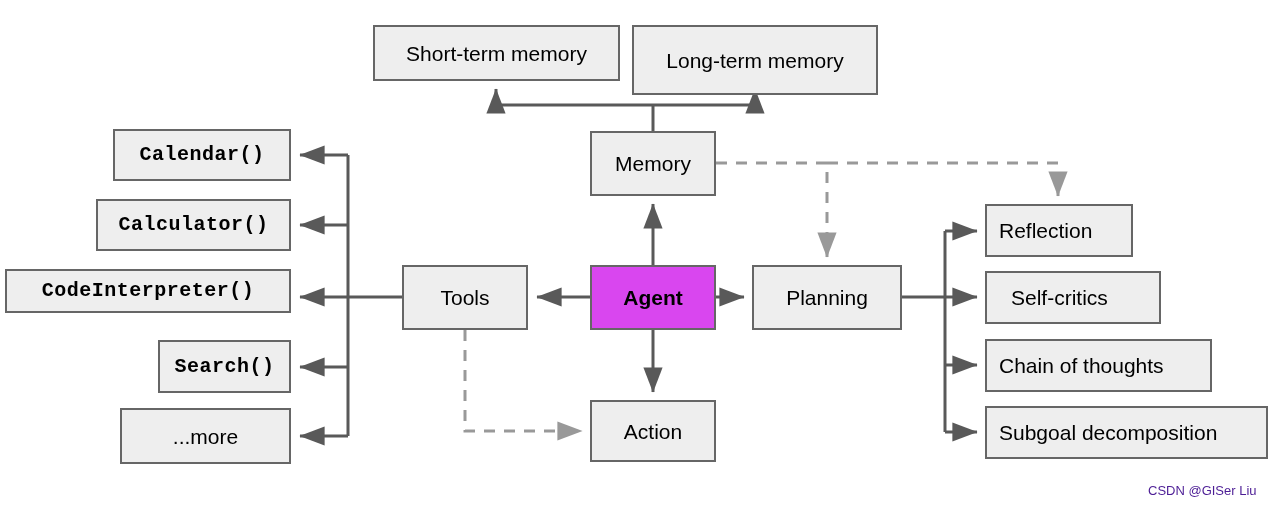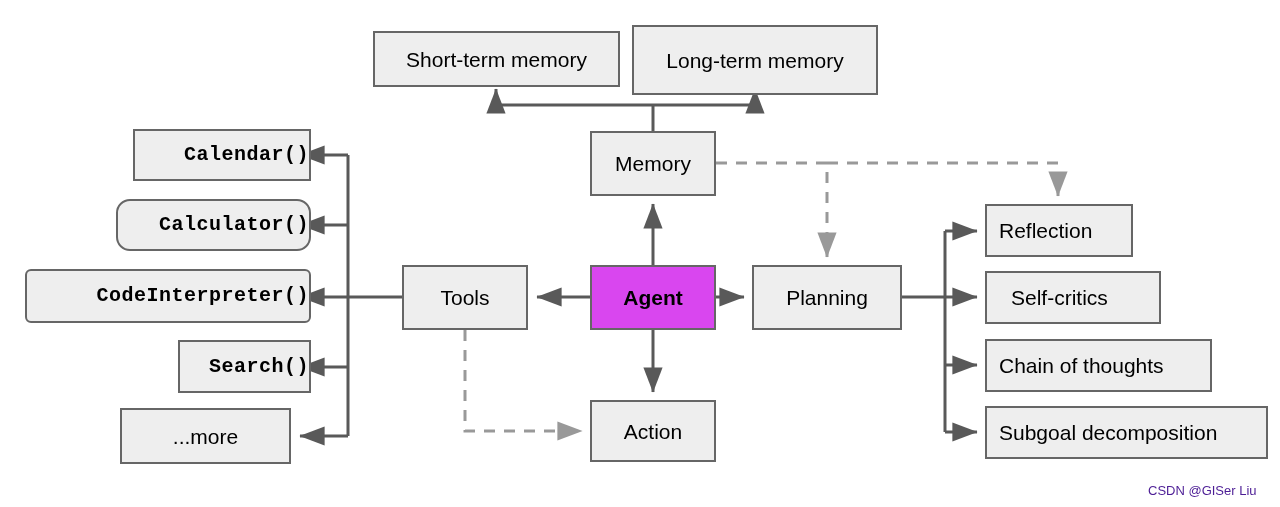--- a/index.html
+++ b/index.html
@@ -36,22 +36,21 @@
     z-index: 3;
     white-space: nowrap;
   }
   .node.center-text { justify-content: center; }
   .node.left-text { justify-content: flex-start; padding-left: 12px; }
   .node.mono {
     font-family: "Liberation Mono", "DejaVu Sans Mono", monospace;
     font-weight: bold;
     font-size: 20px;
     letter-spacing: 0.5px;
-    justify-content: flex-end;
-    margin-left: 20px;
+    justify-content: center;
   }
   .node.agent {
     background: #d946ef;
     font-weight: bold;
   }
   .watermark {
     position: absolute;
     color: #4c1d95;
     font-family: "Liberation Sans", sans-serif;
     font-size: 13px;
@@ -108,21 +107,21 @@
     <g stroke="#999999" stroke-width="3" fill="none" stroke-dasharray="11,9">
 
       <path d="M716,163 L827,163 L827,257" marker-end="url(#arrow-dashed)"></path>
 
       <path d="M827,163 L1058,163 L1058,196" marker-end="url(#arrow-dashed)"></path>
 
       <path d="M465,330 L465,431 L582,431" marker-end="url(#arrow-dashed)"></path>
     </g>
   </svg>
 
-  <div class="node center-text" style="left:373px; top:25px; width:247px; height:56px;margin-top:6px;">
+  <div class="node center-text" style="left:373px; top:25px; width:247px; height:56px;">
     <span>Short-term memory</span>
   </div>
 
   <div class="node center-text" style="left:632px; top:25px; width:246px; height:70px;">
     <span>Long-term memory</span>
   </div>
 
   <div class="node center-text" style="left:590px; top:131px; width:126px; height:65px;">
     <span>Memory</span>
   </div>
@@ -140,25 +139,25 @@
   </div>
 
   <div class="node center-text" style="left:590px; top:400px; width:126px; height:62px;">
     <span>Action</span>
   </div>
 
   <div class="node mono" style="left:113px; top:129px; width:178px; height:52px;">
     <span>Calendar()</span>
   </div>
 
-  <div class="node mono" style="left:96px; top:199px; width:195px; height:52px;border-radius:14px;">
+  <div class="node mono" style="left:96px; top:199px; width:195px; height:52px;">
     <span>Calculator()</span>
   </div>
 
-  <div class="node mono" style="left:5px; top:269px; width:286px; height:54px;border-radius:6px;">
+  <div class="node mono" style="left:5px; top:269px; width:286px; height:44px;">
     <span>CodeInterpreter()</span>
   </div>
 
   <div class="node mono" style="left:158px; top:340px; width:133px; height:53px;">
     <span>Search()</span>
   </div>
 
   <div class="node center-text" style="left:120px; top:408px; width:171px; height:56px;">
     <span>...more</span>
   </div>

